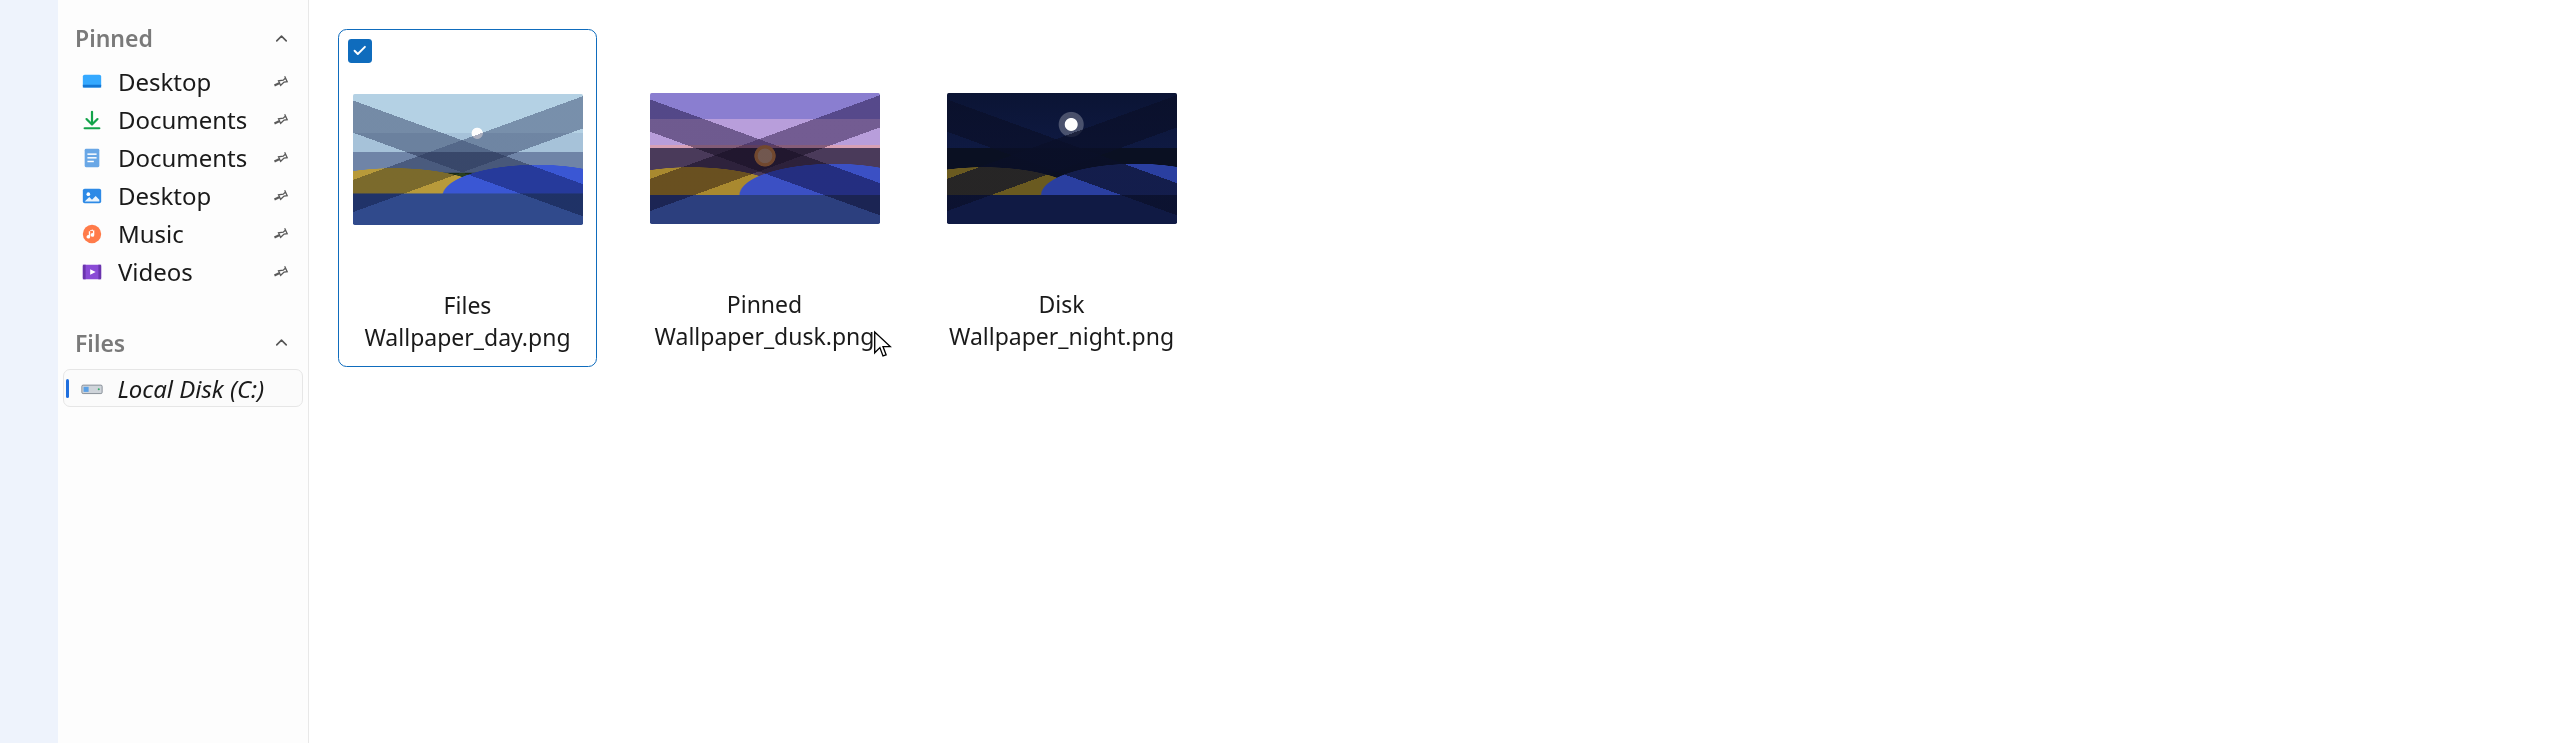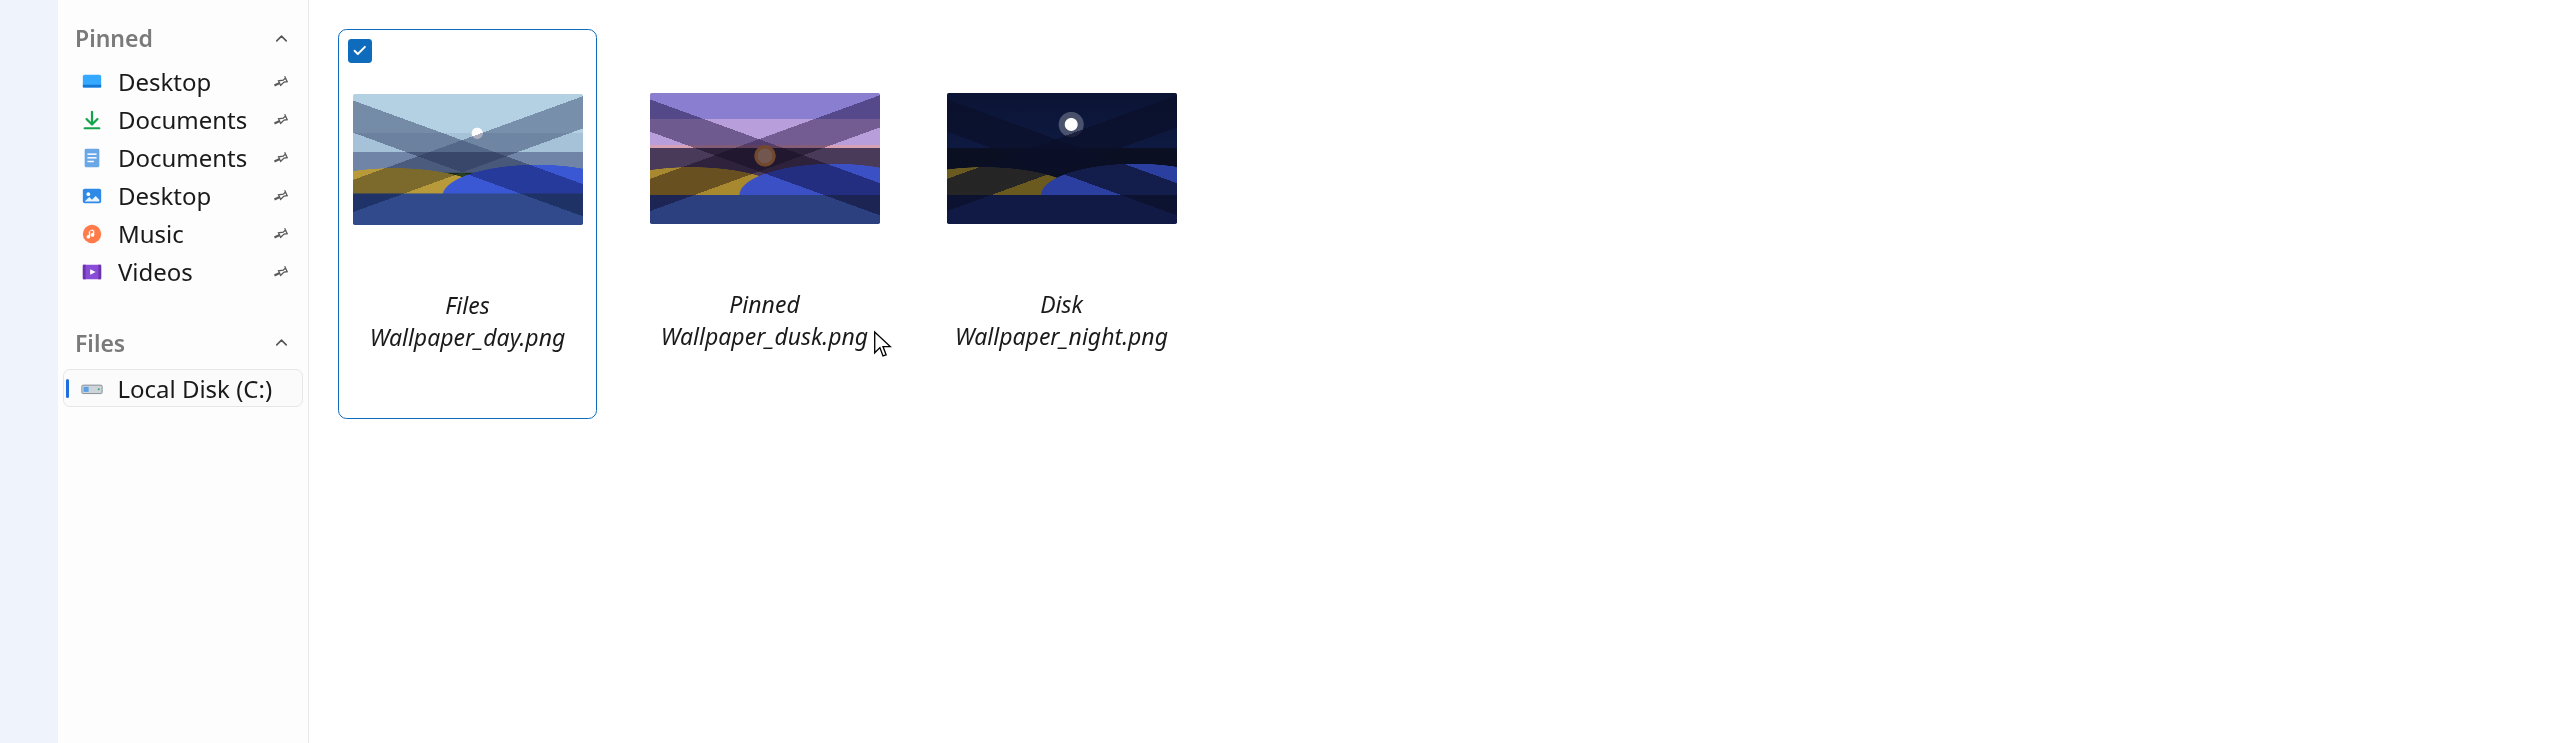--- a/index.html
+++ b/index.html
@@ -74,20 +74,21 @@
     display: flex;
     align-items: center;
     height: 38px;
     padding-left: 15.5px;
     margin: 1.7px 5.2px;
     border-radius: 7px;
     font-size: 24px;
     color: #1a1a1a;
     cursor: pointer;
     position: relative;
+    font-style: italic;
   }
   .drive-item.selected {
     background: #fbfbfb;
     border: 0.9px solid #e6e6e6;
   }
   .drive-item.selected::before {
     content: "";
     position: absolute;
     left: 1.7px; top: 8.6px; bottom: 8.6px;
     width: 3.4px;
@@ -106,27 +107,26 @@
     background: #ffffff;
     padding: 29px;
     display: flex;
     gap: 38px;
     align-items: flex-start;
     position: relative;
   }
   .file-card {
     position: relative;
     width: 259px;
-    height: 390px;
+    height: 338px;
     border-radius: 8.6px;
     display: flex;
     flex-direction: column;
     align-items: flex-end;
     cursor: pointer;
-    font-style: italic;
   }
   .file-card.selected {
     border: 1.7px solid #0f6cbd;
     background: #fff;
   }
   .check-badge {
     position: absolute;
     top: 8.6px; left: 8.6px;
     width: 24px; height: 24px;
     background: #0f6cbd;

